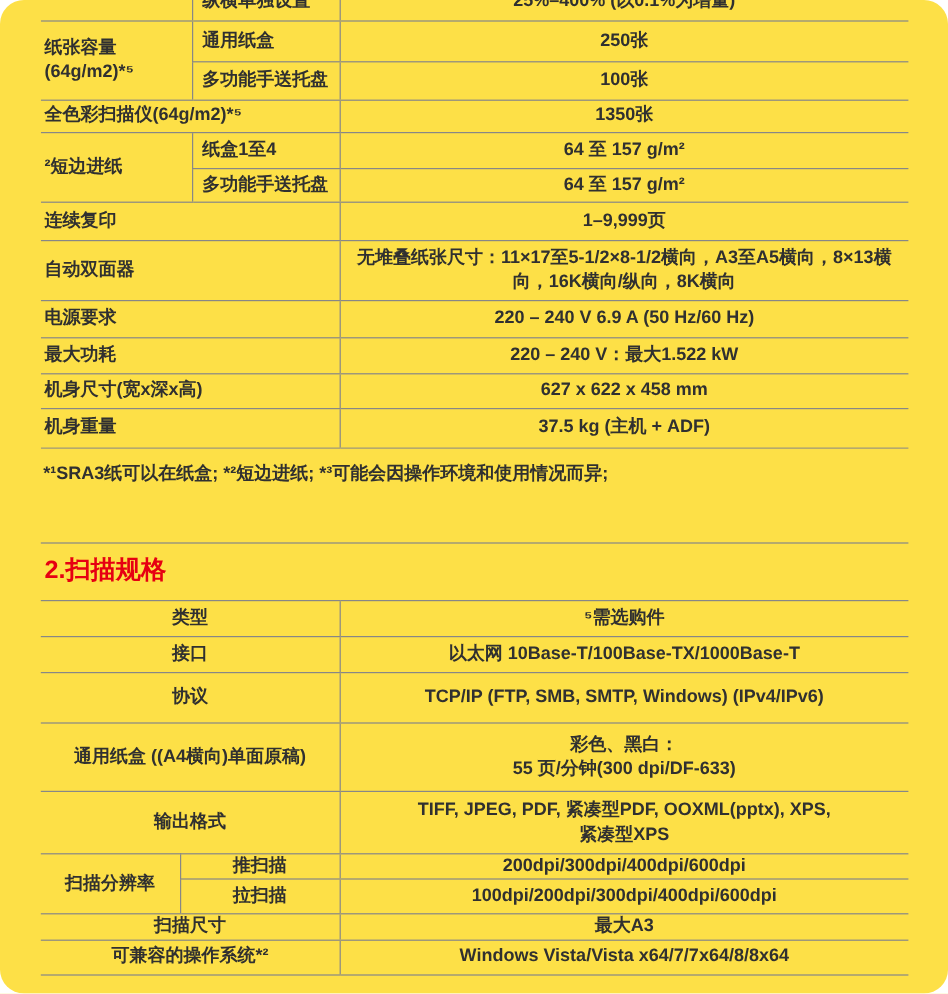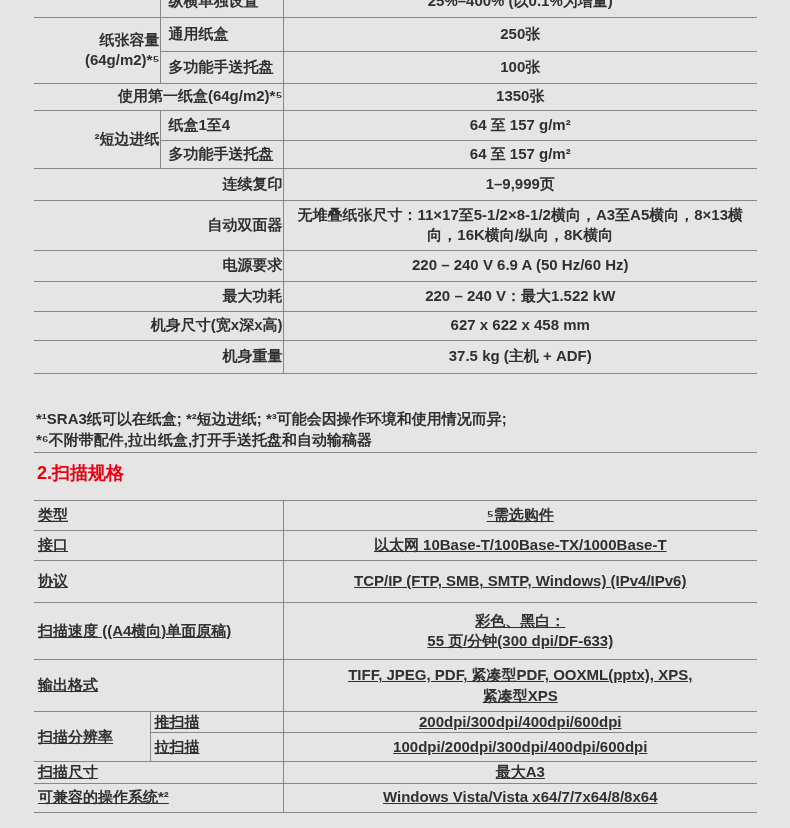--- a/index.html
+++ b/index.html
@@ -2,47 +2,47 @@
 <html><head>
 <meta charset="utf-8">
 <style>
   * { box-sizing: border-box; margin: 0; padding: 0; }
   html, body { background: #ffffff; }
   body {
     width: 790px; height: 828px;
     font-family: "Liberation Sans", "DejaVu Sans", sans-serif;
     color: #303030;
   }
-  .page { position: relative; width: 790px; height: 828px; overflow: hidden; background: #e5e5e5; }
+  .page { position: relative; width: 790px; height: 828px; overflow: hidden; background: #fde047; border-radius: 20px; }
 
   table { border-collapse: collapse; table-layout: fixed; width: 723px; }
   td {
     font-size: 15px; font-weight: 600; color: #303030;
     vertical-align: middle; line-height: 1.35;
     border-bottom: 1px solid #878787;
     white-space: pre-line;
     overflow: hidden;
   }
   
-  .t1 td.c-label { text-align: right; padding-left: 3px; }
+  .t1 td.c-label { text-align: left; padding-left: 3px; }
   .t1 td.c-sub   { text-align: left; padding-left: 8px; border-left: 1px solid #878787; }
   td.c-value     { text-align: center; border-left: 1px solid #878787; padding: 0 8px; }
   .clip1 { position: absolute; left: 34px; top: 0; width: 724px; height: 374px; overflow: hidden; }
   .clip1 table { margin-top: -14px; }
 
   
-  .footnotes { position: absolute; left: 36px; top: 384px; font-size: 15px; font-weight: 600; line-height: 21px; margin-top: 24px; }
+  .footnotes { position: absolute; left: 36px; top: 384px; font-size: 15px; font-weight: 600; line-height: 21px; }
 
   
   .rule { position: absolute; left: 34px; top: 452px; width: 723px; height: 1px; background: #878787; }
-  .heading { position: absolute; left: 37px; top: 461px; font-size: 18px; font-weight: bold; color: #e60012; }
+  .heading { position: absolute; left: 37px; top: 461px; font-size: 21px; font-weight: bold; color: #e60012; }
 
   
   .t2wrap { position: absolute; left: 34px; top: 500px; }
-  .t2 td { padding: 0 4px; text-decoration: underline; }
+  .t2 td { text-align: center; padding: 0 4px; }
   .t2 td.c-sub { border-left: 1px solid #878787; margin-left: 16px; }
   .t2 tr.first td { border-top: 1px solid #878787; }
 </style>
 </head>
 <body>
 
 <div class="page">
 
   <div class="clip1">
     <table class="t1">
@@ -61,21 +61,21 @@
         <td class="c-label" rowspan="2">纸张容量
 (64g/m2)*⁵</td>
         <td class="c-sub">通用纸盒</td>
         <td class="c-value">250张</td>
       </tr>
       <tr style="height:32px">
         <td class="c-sub">多功能手送托盘</td>
         <td class="c-value">100张</td>
       </tr>
       <tr style="height:27px">
-        <td class="c-label" colspan="2">使用第一纸盒(64g/m2)*⁵</td>
+        <td class="c-label" colspan="2">全色彩扫描仪(64g/m2)*⁵</td>
         <td class="c-value">1350张</td>
       </tr>
       <tr style="height:30px">
         <td class="c-label" rowspan="2">²短边进纸</td>
         <td class="c-sub">纸盒1至4</td>
         <td class="c-value">64 至 157 g/m²</td>
       </tr>
       <tr style="height:28px">
         <td class="c-sub">多功能手送托盘</td>
         <td class="c-value">64 至 157 g/m²</td>
@@ -103,21 +103,20 @@
       <tr style="height:33px">
         <td class="c-label" colspan="2">机身重量</td>
         <td class="c-value">37.5 kg (主机 + ADF)</td>
       </tr>
     </tbody>
       </table>
   </div>
 
   <div class="footnotes">
     <div>*¹SRA3纸可以在纸盒; *²短边进纸; *³可能会因操作环境和使用情况而异;</div>
-    <div>*⁶不附带配件,拉出纸盒,打开手送托盘和自动输稿器</div>
   </div>
 
   <div class="rule"></div>
 
   <h2 class="heading">2.扫描规格</h2>
 
   <div class="t2wrap">
     <table class="t2">
       <colgroup>
           <col style="width:116px">
@@ -131,21 +130,21 @@
       </tr>
       <tr style="height:30px">
         <td class="c-label" colspan="2">接口</td>
         <td class="c-value">以太网 10Base-T/100Base-TX/1000Base-T</td>
       </tr>
       <tr style="height:42px">
         <td class="c-label" colspan="2">协议</td>
         <td class="c-value">TCP/IP (FTP, SMB, SMTP, Windows) (IPv4/IPv6)</td>
       </tr>
       <tr style="height:57px">
-        <td class="c-label" colspan="2">扫描速度 ((A4横向)单面原稿)</td>
+        <td class="c-label" colspan="2">通用纸盒 ((A4横向)单面原稿)</td>
         <td class="c-value">彩色、黑白：
 55 页/分钟(300 dpi/DF-633)</td>
       </tr>
       <tr style="height:52px">
         <td class="c-label" colspan="2">输出格式</td>
         <td class="c-value">TIFF, JPEG, PDF, 紧凑型PDF, OOXML(pptx), XPS,
 紧凑型XPS</td>
       </tr>
       <tr style="height:17px">
         <td class="c-label" rowspan="2">扫描分辨率</td>

